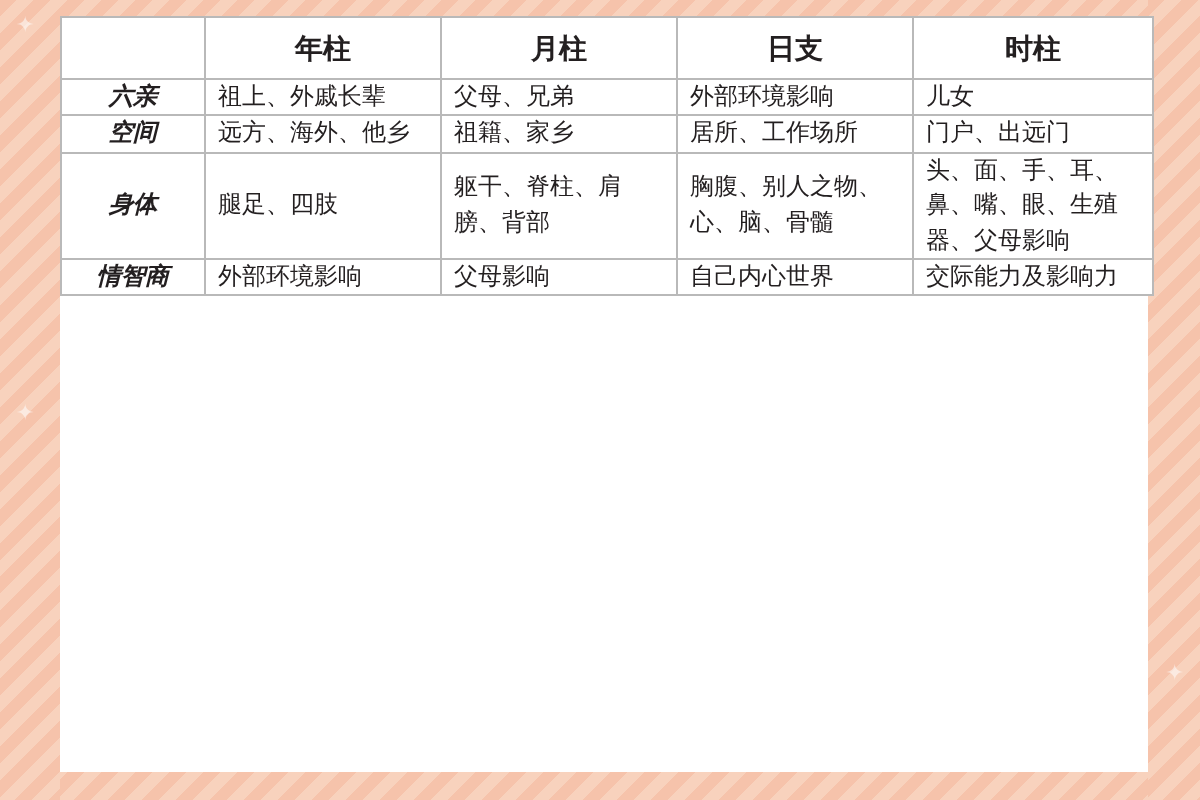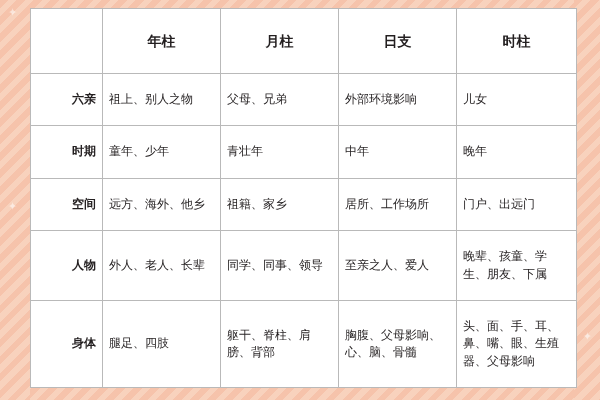--- a/index.html
+++ b/index.html
@@ -55,42 +55,43 @@
   }
   table.grid {
     border-collapse: collapse;
     width: 546px;
     background: #ffffff;
     table-layout: fixed;
   }
   table.grid th, table.grid td {
     border: 1px solid #b9b9b9;
     vertical-align: middle;
-    padding: 17px 6px;
+    padding: 0 6px;
     font-size: 12px;
     line-height: 1.45;
     color: #231f20;
     word-break: break-all;
   }
   table.grid thead th {
     height: 30px;
     font-size: 14px;
     font-weight: bold;
     text-align: center;
     background: #ffffff;
   }
   table.grid thead th.corner {
     background: #ffffff;
     border-top-color: #b9b9b9;
   }
   td.rowhead {
     font-size: 13.5px;
     font-weight: bold;
-    text-align: right;
+    text-align: center;
     color: #231f20;
+    font-style: italic;
   }
   col.c0 { width: 72px; }
   col.c1 { width: 118px; }
   col.c2 { width: 118px; }
   col.c3 { width: 118px; }
   col.c4 { width: 120px; }
 </style>
 </head>
 <body>
 
@@ -122,49 +123,42 @@
           <th class="corner"></th>
           <th>年柱</th>
           <th>月柱</th>
           <th>日支</th>
           <th>时柱</th>
         </tr>
       </thead>
       <tbody>
         <tr>
           <td class="rowhead">六亲</td>
-          <td>祖上、别人之物</td>
+          <td>祖上、外戚长辈</td>
           <td>父母、兄弟</td>
           <td>外部环境影响</td>
           <td>儿女</td>
-        </tr>
-        <tr>
-          <td class="rowhead">时期</td>
-          <td>童年、少年</td>
-          <td>青壮年</td>
-          <td>中年</td>
-          <td>晚年</td>
         </tr>
         <tr>
           <td class="rowhead">空间</td>
           <td>远方、海外、他乡</td>
           <td>祖籍、家乡</td>
           <td>居所、工作场所</td>
           <td>门户、出远门</td>
         </tr>
         <tr>
-          <td class="rowhead">人物</td>
-          <td>外人、老人、长辈</td>
-          <td>同学、同事、领导</td>
-          <td>至亲之人、爱人</td>
-          <td>晚辈、孩童、学生、朋友、下属</td>
-        </tr>
-        <tr>
           <td class="rowhead">身体</td>
           <td>腿足、四肢</td>
           <td>躯干、脊柱、肩膀、背部</td>
-          <td>胸腹、父母影响、心、脑、骨髓</td>
+          <td>胸腹、别人之物、心、脑、骨髓</td>
           <td>头、面、手、耳、鼻、嘴、眼、生殖器、父母影响</td>
+        </tr>
+        <tr>
+          <td class="rowhead">情智商</td>
+          <td>外部环境影响</td>
+          <td>父母影响</td>
+          <td>自己内心世界</td>
+          <td>交际能力及影响力</td>
         </tr>
       </tbody>
     </table>
   </div>
 </div>
 
 </body></html>

